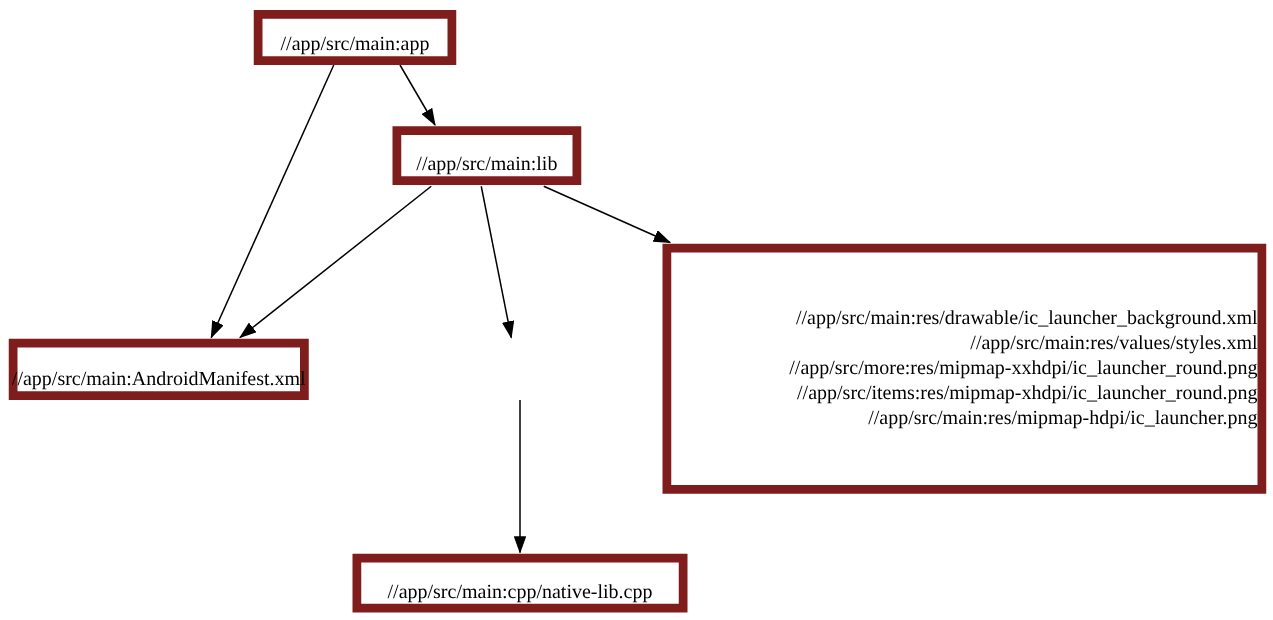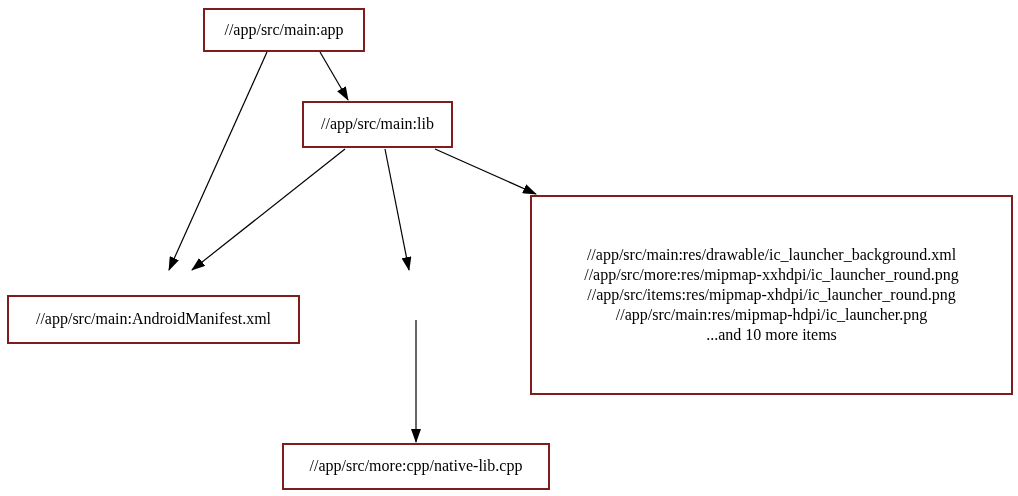--- a/index.html
+++ b/index.html
@@ -12,24 +12,24 @@
     width: 1018px;
     height: 496px;
     background: #ffffff;
     font-family: "Liberation Serif", "DejaVu Serif", serif;
     color: #000000;
     overflow: hidden;
   }
   .node {
     position: absolute;
     box-sizing: border-box;
-    border: 2px solid #7f1d1d;
+    border: 7px solid #7f1d1d;
     background: #ffffff;
     display: flex;
-    align-items: center;
+    align-items: flex-end;
     justify-content: center;
     text-align: center;
     font-size: 16px;
     line-height: 1.15;
     white-space: nowrap;
   }
   .node.multiline {
     flex-direction: column;
     justify-content: center;
     line-height: 20px;
@@ -44,22 +44,22 @@
     width: 1018px;
     height: 496px;
     pointer-events: none;
   }
   #edges line {
     stroke: #000000;
     stroke-width: 1.2;
   }
   
   #node-app        { left: 203px; top: 8px;   width: 162px; height: 44px; }
-  #node-lib        { left: 302px; top: 101px; width: 151px; height: 47px; }
-  #node-manifest   { left: 7px;   top: 271px; width: 293px; height: 49px; margin-top: 24px; }
+  #node-lib        { left: 314px; top: 101px; width: 151px; height: 47px; }
+  #node-manifest   { left: 7px;   top: 271px; width: 240px; height: 49px; }
   #node-jni-lib    { left: 325px; top: 271px; width: 180px; height: 49px; }
   #node-res-files  { left: 530px; top: 195px; width: 483px; height: 200px; }
   #node-cpp        { left: 282px; top: 443px; width: 268px; height: 47px; }
 </style>
 </head>
 <body>
 
 <div id="canvas">
 
   <svg id="edges" viewBox="0 0 1018 496" xmlns="http://www.w3.org/2000/svg">
@@ -84,23 +84,23 @@
     <span>//app/src/main:lib</span>
   </div>
 
   <div class="node" id="node-manifest">
     <span>//app/src/main:AndroidManifest.xml</span>
   </div>
 
 
   <div class="node multiline" id="node-res-files">
     <span class="res-line">//app/src/main:res/drawable/ic_launcher_background.xml</span>
+    <span class="res-line">//app/src/main:res/values/styles.xml</span>
     <span class="res-line">//app/src/more:res/mipmap-xxhdpi/ic_launcher_round.png</span>
     <span class="res-line">//app/src/items:res/mipmap-xhdpi/ic_launcher_round.png</span>
     <span class="res-line">//app/src/main:res/mipmap-hdpi/ic_launcher.png</span>
-    <span class="res-line">...and 10 more items</span>
   </div>
 
   <div class="node" id="node-cpp">
-    <span>//app/src/more:cpp/native-lib.cpp</span>
+    <span>//app/src/main:cpp/native-lib.cpp</span>
   </div>
 
 </div>
 
 </body></html>

